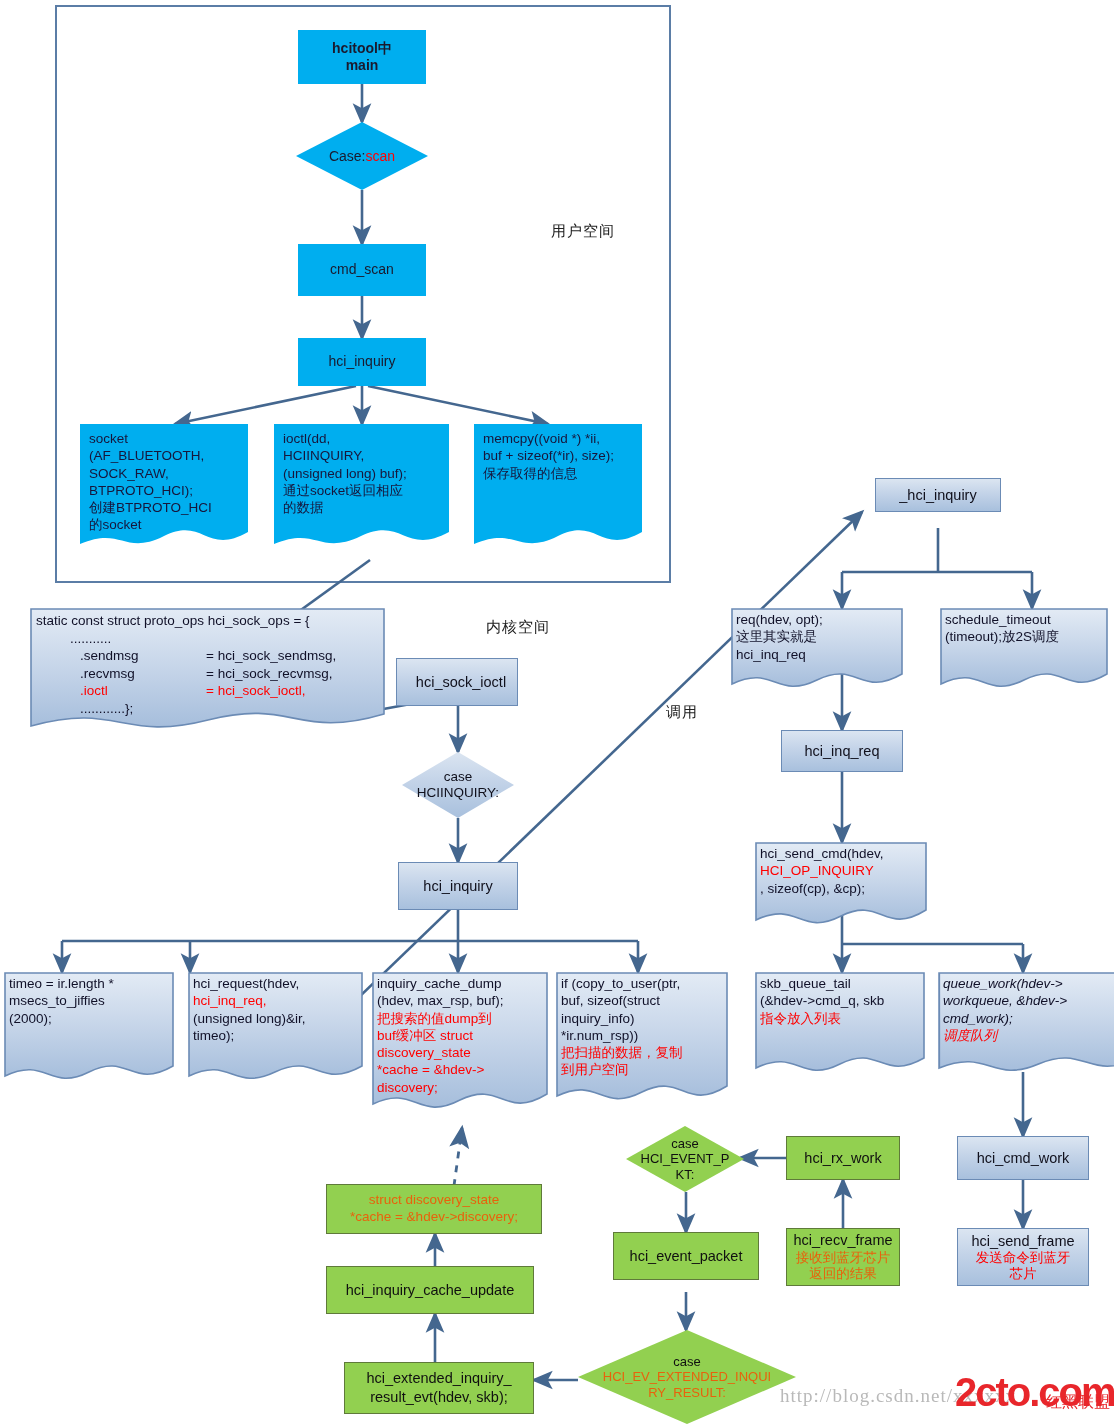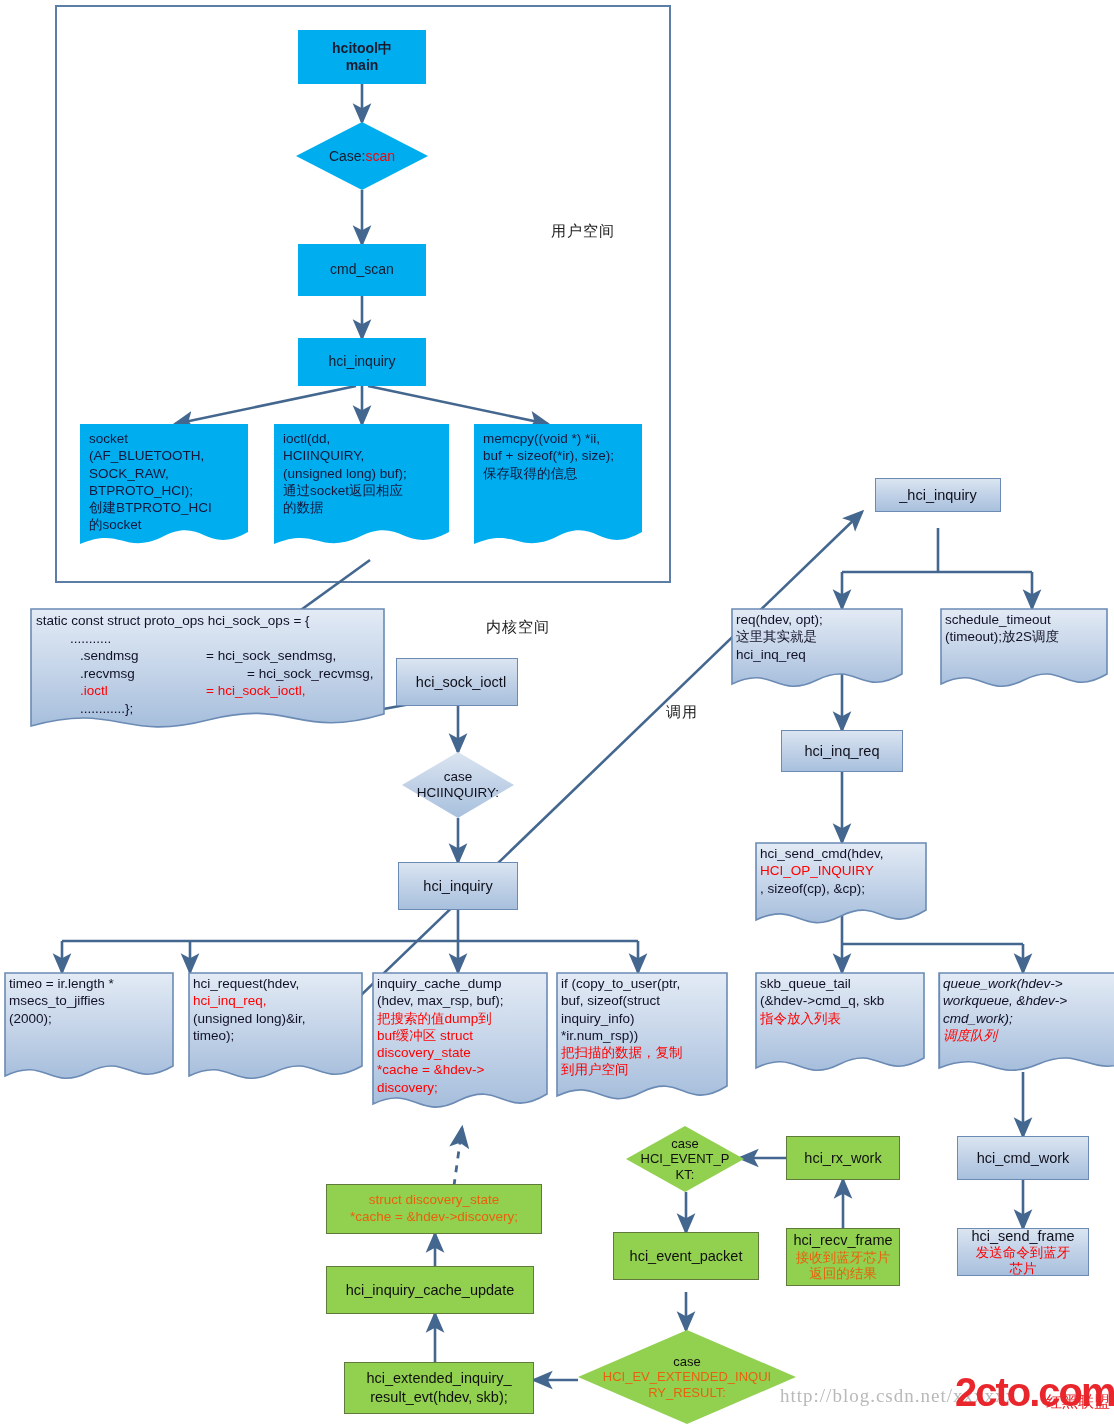--- a/index.html
+++ b/index.html
@@ -271,21 +271,21 @@
       </defs>
       <path d="M1,1 H354 V106 C266,132 264,90 178,112 C92,134 89,94 1,118 Z" fill="url(#gsteel1)" stroke="#6b8bb5" stroke-width="1.6"></path>
     </svg>
     <div class="doctext" style="font-size:13.5px;line-height:1.30;padding:4px 6px;">
       <div>static const struct proto_ops hci_sock_ops = {</div>
       <div style="padding-left:34px;">...........</div>
       <div style="padding-left:44px;display:flex;">
         <span style="width:126px;">.sendmsg</span>
         <span>= hci_sock_sendmsg,</span>
       </div>
-      <div style="padding-left:44px;display:flex;gap:41px;">
+      <div style="padding-left:44px;display:flex;">
         <span style="width:126px;">.recvmsg</span>
         <span>= hci_sock_recvmsg,</span>
       </div>
       <div style="padding-left:44px;display:flex;" class="red">
         <span style="width:126px;">.ioctl</span>
         <span>= hci_sock_ioctl,</span>
       </div>
       <div style="padding-left:44px;">............};</div>
     </div>
   </div>
@@ -407,21 +407,21 @@
     <div class="doctext">
       <div>queue_work(hdev-&gt;</div>
       <div>workqueue, &amp;hdev-&gt;</div>
       <div>cmd_work);</div>
       <div class="red">调度队列</div>
     </div>
   </div>
 
   <div class="abs steel-box shape-layer" style="left:957px;top:1136px;width:132px;height:44px;">hci_cmd_work</div>
 
-  <div class="abs steel-box shape-layer" style="left:957px;top:1228px;width:132px;height:48px;flex-direction:column;">
+  <div class="abs steel-box shape-layer" style="left:957px;top:1228px;width:132px;height:58px;flex-direction:column;">
     <div>hci_send_frame</div>
     <div class="red kcode" style="font-size:13.5px;line-height:1.2;">发送命令到蓝牙
 芯片</div>
   </div>
 
   <div class="abs green-box shape-layer" style="left:786px;top:1136px;width:114px;height:44px;">hci_rx_work</div>
 
   <div class="abs green-box shape-layer" style="left:786px;top:1228px;width:114px;height:58px;flex-direction:column;">
     <div>hci_recv_frame</div>
     <div class="orange kcode" style="font-size:13.5px;line-height:1.2;">接收到蓝牙芯片

